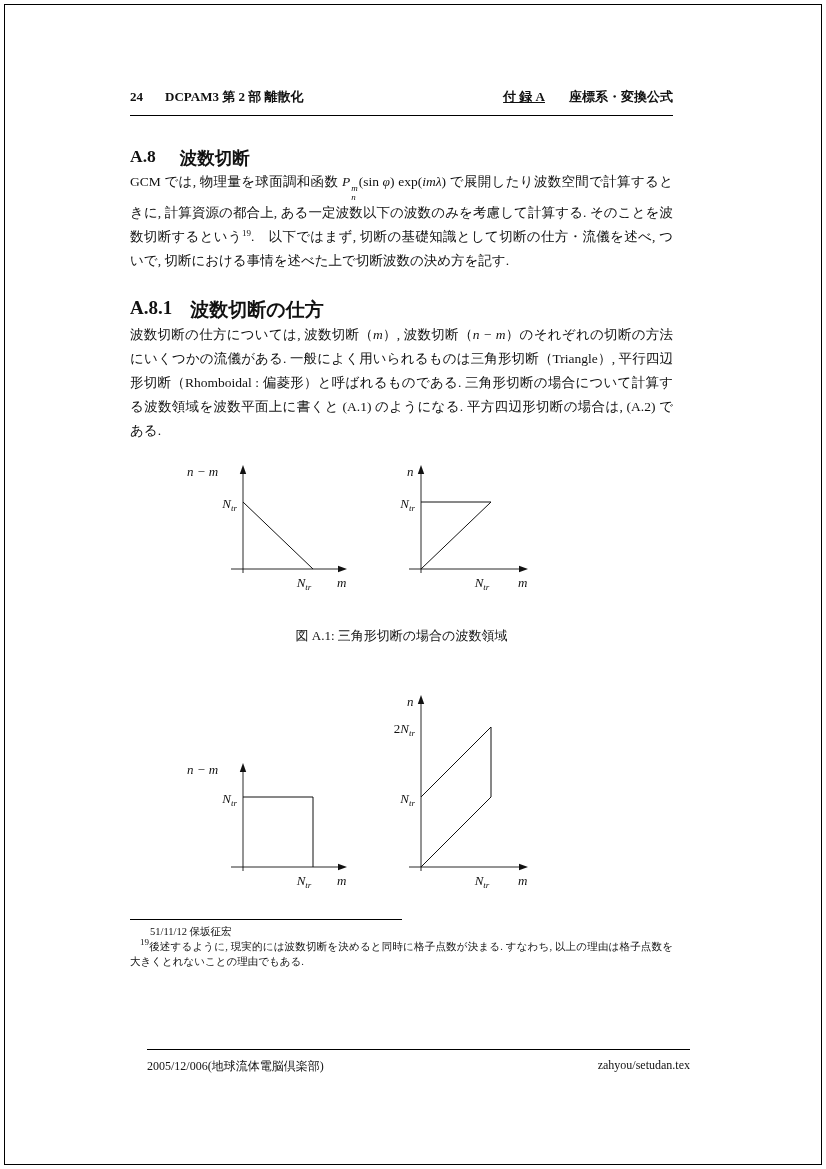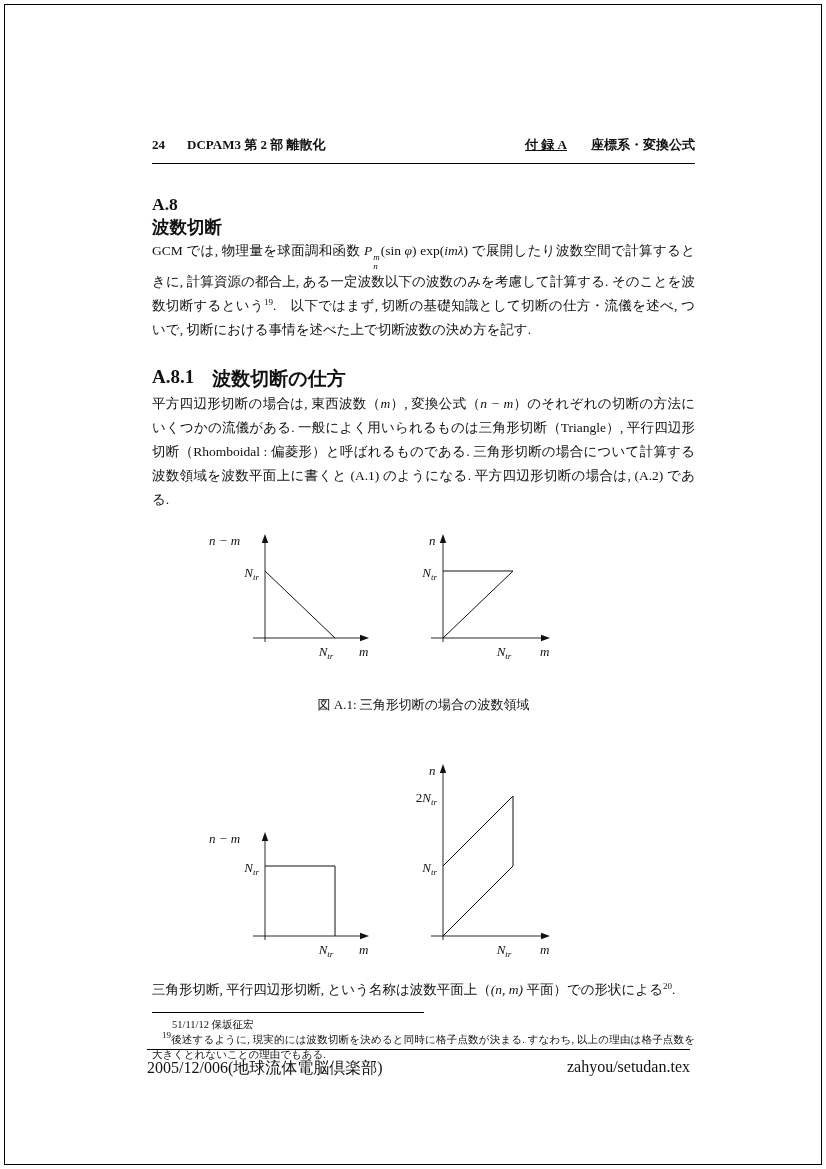--- a/index.html
+++ b/index.html
@@ -1,30 +1,30 @@
 <!DOCTYPE html>
 <html><head>
 <meta charset="utf-8">
 <style>
   html,body{margin:0;padding:0;}
   body{
     width:826px;height:1169px;position:relative;background:#ffffff;overflow:hidden;
     font-family:"Liberation Serif","DejaVu Serif",serif;color:#111;
   }
   .page-frame{position:absolute;inset:4px;border:1.6px solid #000;pointer-events:none;}
-  .content{position:absolute;left:152px;top:0;width:543px;margin-top:48px;}
+  .content{position:absolute;left:130px;top:0;width:543px;}
 
   
   .header{margin-top:88px;display:flex;justify-content:space-between;align-items:baseline;
           font-weight:bold;font-size:13px;border-bottom:1px solid #000;padding-bottom:9px;}
   .header .pgnum{margin-right:22px;}
   .header .hr-label{margin-right:24px;text-decoration:underline;}
 
   
-  .sec-head{margin-top:30px;font-size:17.5px;font-weight:bold;display:flex;flex-direction:column;}
+  .sec-head{margin-top:30px;font-size:17.5px;font-weight:bold;display:flex;}
   .sec-head .sec-num{margin-right:24px;}
   .subsec-head{margin-top:24px;font-size:19px;font-weight:bold;display:flex;}
   .subsec-head .sec-num{margin-right:18px;}
 
   
   p.body-par{margin:0;font-size:13.5px;line-height:24px;text-align:justify;}
   .p1{margin-top:15px;}
   .p2{margin-top:11px;}
   .p3{margin-top:24px;}
   .mi{font-style:italic;}
@@ -51,21 +51,21 @@
 
   
   .footnotes{margin-top:10px;}
   .fn-rule{width:272px;border-top:1px solid #000;margin:0 0 4px 0;}
   .fn-note{margin:0;padding-left:20px;font-size:10.5px;line-height:15px;}
   p.fn{margin:0;font-size:10.5px;line-height:15px;text-align:justify;text-indent:10px;}
 
   
   .footer{position:absolute;left:147px;top:1049px;width:543px;
           border-top:1px solid #000;padding-top:8px;display:flex;justify-content:space-between;
-          font-size:16px;}
+          font-size:12px;}
 </style>
 </head>
 <body>
 
 <div class="page-frame"></div>
 
 <div class="content">
 
   <div class="header">
     <div>
@@ -84,21 +84,21 @@
   <p class="body-par p1"><span>GCM では, 物理量を球面調和函数 </span><span class="mi">P</span><span class="supsub">
         <span>m</span>
         <span>n</span>
       </span><span>(sin </span><span class="mi">φ</span><span>) exp(</span><span class="mi">imλ</span><span>) で展開したり波数空間で計算するときに, 計算資源の都合上, ある一定波数以下の波数のみを考慮して計算する. そのことを波数切断するという</span><sup class="fnmark">19</sup><span>.　以下ではまず, 切断の基礎知識として切断の仕方・流儀を述べ, ついで, 切断における事情を述べた上で切断波数の決め方を記す.</span></p>
 
   <div class="subsec-head">
     <span class="sec-num">A.8.1</span>
     <span>波数切断の仕方</span>
   </div>
 
-  <p class="body-par p2"><span>平方四辺形切断の場合は, 東西波数（</span><span class="mi">m</span><span>）, 変換公式（</span><span class="mi">n − m</span><span>）のそれぞれの切断の方法にいくつかの流儀がある. 一般によく用いられるものは三角形切断（Triangle）, 平行四辺形切断（Rhomboidal : 偏菱形）と呼ばれるものである. 三角形切断の場合について計算する波数領域を波数平面上に書くと (A.1) のようになる. 平方四辺形切断の場合は, (A.2) である.</span></p>
+  <p class="body-par p2"><span>波数切断の仕方については, 波数切断（</span><span class="mi">m</span><span>）, 波数切断（</span><span class="mi">n − m</span><span>）のそれぞれの切断の方法にいくつかの流儀がある. 一般によく用いられるものは三角形切断（Triangle）, 平行四辺形切断（Rhomboidal : 偏菱形）と呼ばれるものである. 三角形切断の場合について計算する波数領域を波数平面上に書くと (A.1) のようになる. 平方四辺形切断の場合は, (A.2) である.</span></p>
 
   <div class="figrow row1">
     <svg width="175" height="135" viewBox="0 0 175 135">
       <text class="lbl" x="2" y="17"><tspan>n − m</tspan></text>
       <line class="ax" x1="58" y1="114" x2="58" y2="11"></line>
       <polygon class="ah" points="58,6 54.8,15 61.2,15"></polygon>
       <line class="ax" x1="46" y1="110" x2="157" y2="110"></line>
       <polygon class="ah" points="162,110 153,106.8 153,113.2"></polygon>
       <line class="bd" x1="58" y1="43" x2="128" y2="110"></line>
       <text class="lbl" x="52" y="49" text-anchor="end"><tspan>N</tspan><tspan class="sub" dy="3">tr</tspan></text>
@@ -144,21 +144,20 @@
       <line class="bd" x1="38" y1="178" x2="108" y2="108"></line>
       <line class="bd" x1="38" y1="108" x2="108" y2="38"></line>
       <line class="bd" x1="108" y1="38" x2="108" y2="108"></line>
       <text class="lbl" x="32" y="44" text-anchor="end"><tspan class="rom">2</tspan><tspan>N</tspan><tspan class="sub" dy="3">tr</tspan></text>
       <text class="lbl" x="32" y="114" text-anchor="end"><tspan>N</tspan><tspan class="sub" dy="3">tr</tspan></text>
       <text class="lbl" x="99" y="196" text-anchor="middle"><tspan>N</tspan><tspan class="sub" dy="3">tr</tspan></text>
       <text class="lbl" x="135" y="196"><tspan>m</tspan></text>
     </svg>
   </div>
 
-  <p class="body-par p3"><span>三角形切断, 平行四辺形切断, という名称は波数平面上（</span><span class="mi">(n, m)</span><span> 平面）での形状による</span><sup class="fnmark">20</sup><span>.</span></p>
 
   <div class="footnotes">
     <div class="fn-rule"></div>
     <p class="fn-note">51/11/12 保坂征宏</p>
     <p class="fn"><sup class="fnmark">19</sup><span>後述するように, 現実的には波数切断を決めると同時に格子点数が決まる. すなわち, 以上の理由は格子点数を大きくとれないことの理由でもある.</span></p>
   </div>
 
 </div>
 
 <div class="footer">

